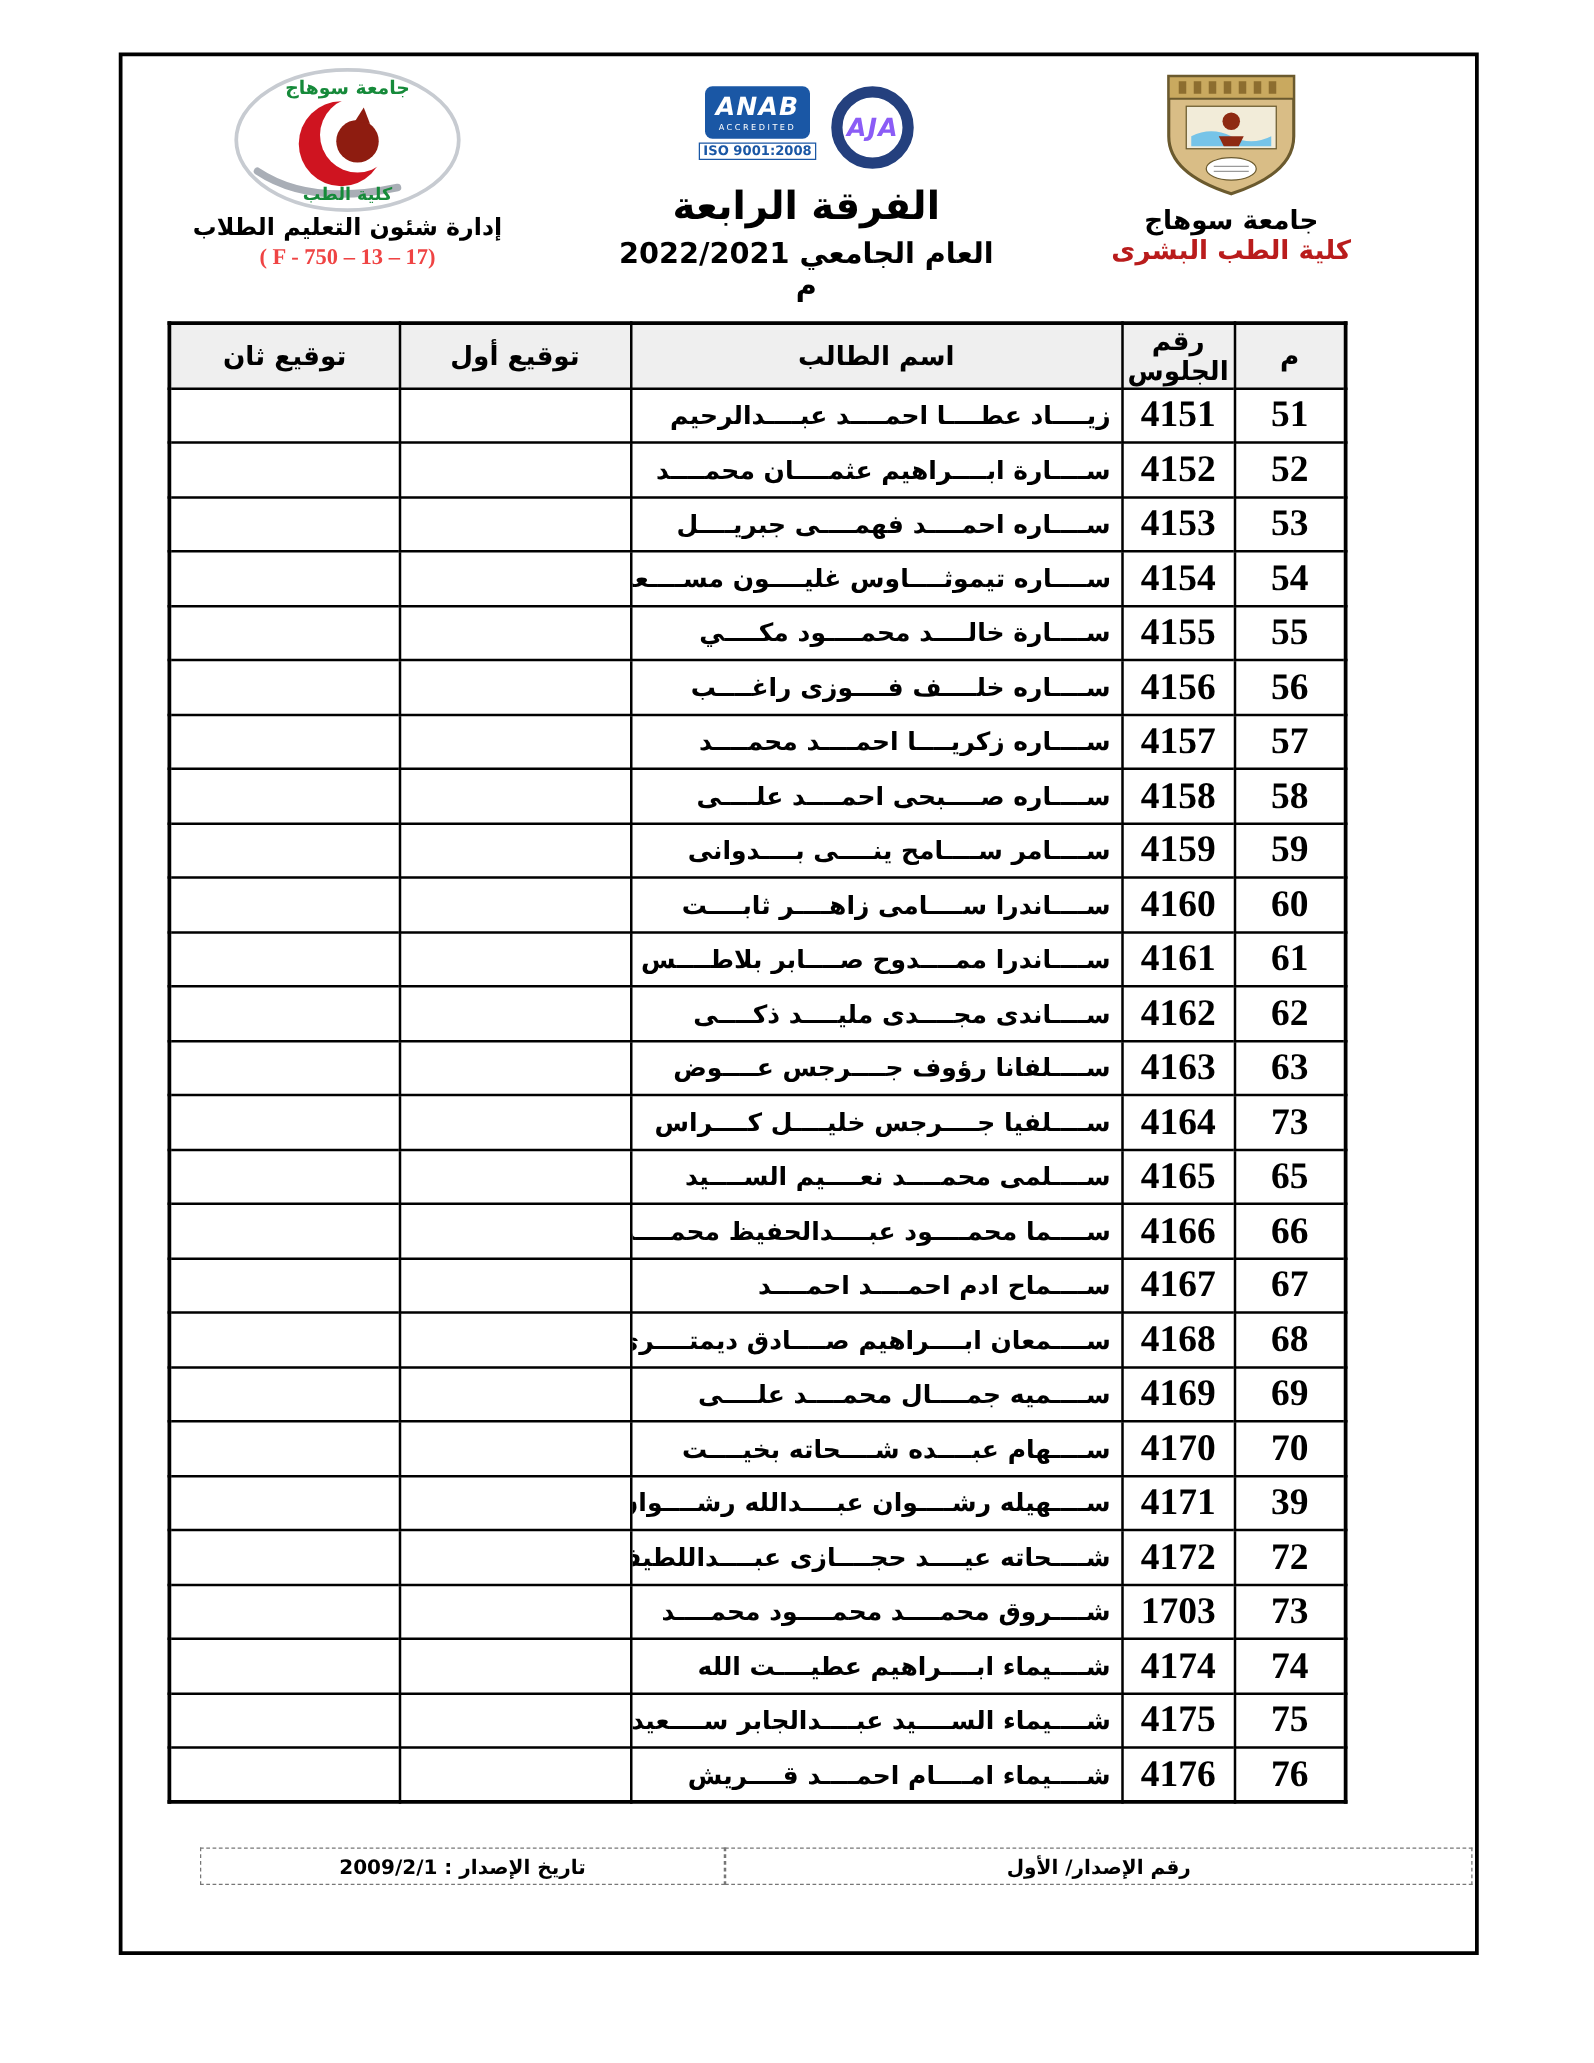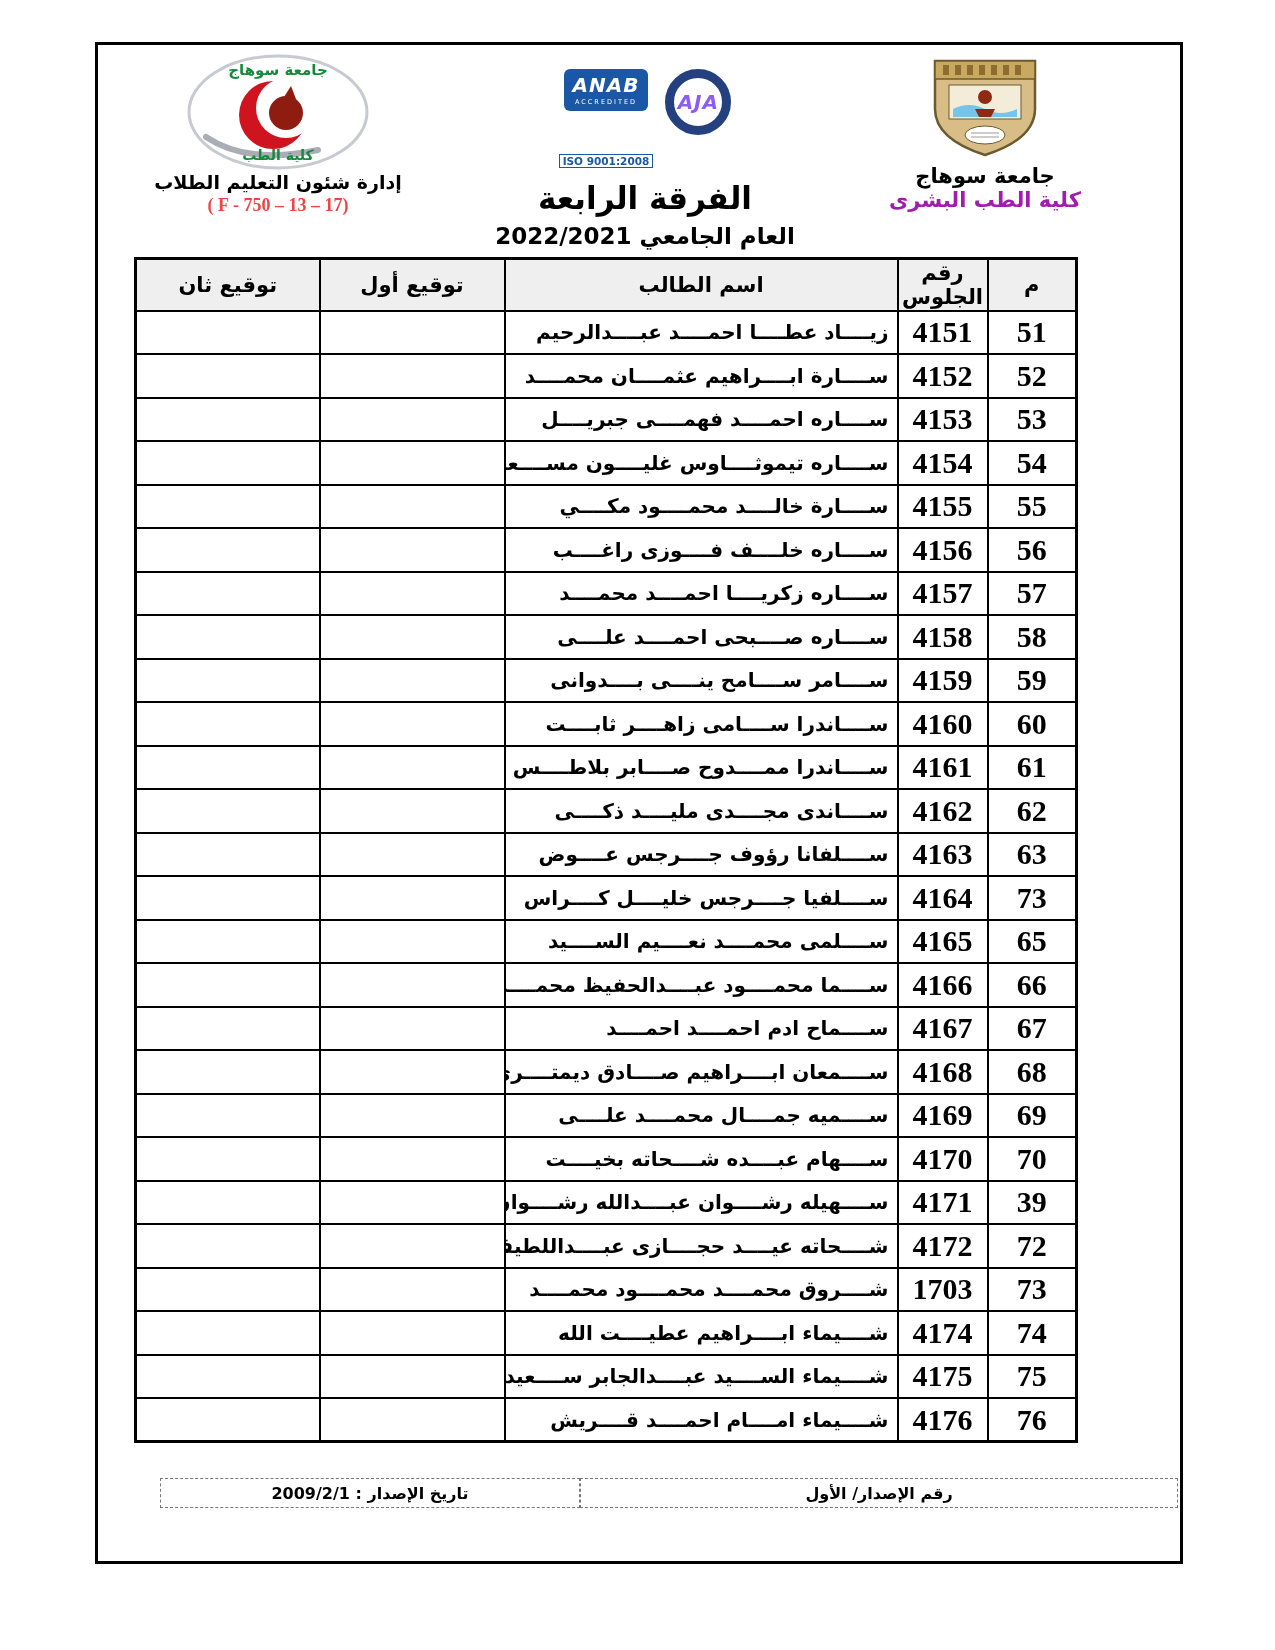--- a/index.html
+++ b/index.html
@@ -13,26 +13,26 @@
 
   .frame {
     position:absolute; left:95px; top:42px;
     width:1088px; height:1522px;
     border:3px solid #000;
   }
 
   
   .hdr-right { position:absolute; left:772px; top:12px; width:230px; text-align:center; direction:rtl; }
   .uni-name   { font-size:21px; font-weight:bold; margin-top:5px; color:#000; }
-  .uni-faculty{ font-size:21px; font-weight:bold; color:#a21caf; }
+  .uni-faculty{ font-size:21px; font-weight:bold; color:#b91c1c; }
 
   
   .hdr-center { position:absolute; left:387px; top:24px; width:320px; text-align:center; }
   .logo-row { display:flex; justify-content:center; align-items:flex-start; gap:12px; }
-  .anab { display:flex; flex-direction:column; align-items:center;gap:40px; }
+  .anab { display:flex; flex-direction:column; align-items:center; }
   .anab-rect {
     width:84px; height:42px; background:#1a57a5; border-radius:6px; color:#fff;
     display:flex; flex-direction:column; align-items:center; justify-content:center;
   }
   .anab-main { font-weight:bold; font-size:20px; font-style:italic; letter-spacing:1px; line-height:1; }
   .anab-sub  { font-size:6.5px; letter-spacing:2px; margin-top:3px; }
   .anab-iso  { margin-top:3px; border:1.5px solid #1a57a5; color:#1a57a5; font-size:10.5px; font-weight:bold; padding:0 3px; }
   .aja-circle {
     width:66px; height:66px; border-radius:50%; border:9px solid #24407e; background:#fff;
     display:flex; align-items:center; justify-content:center;

